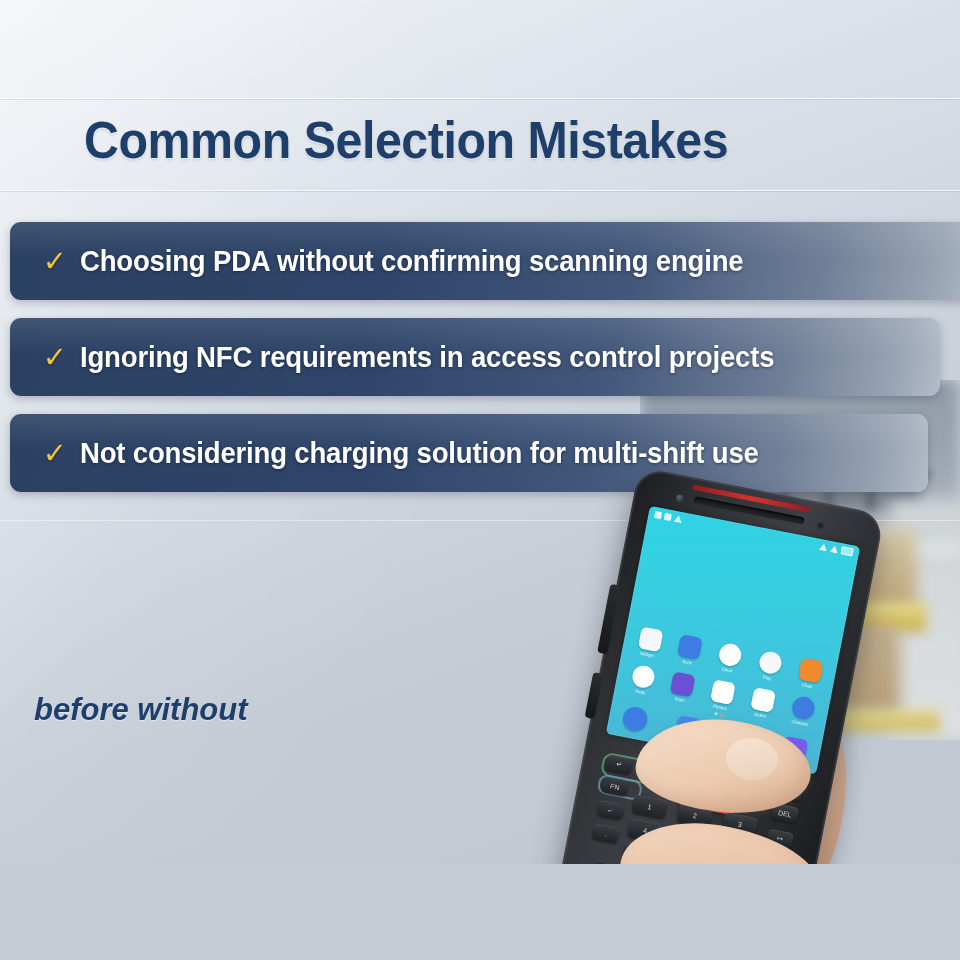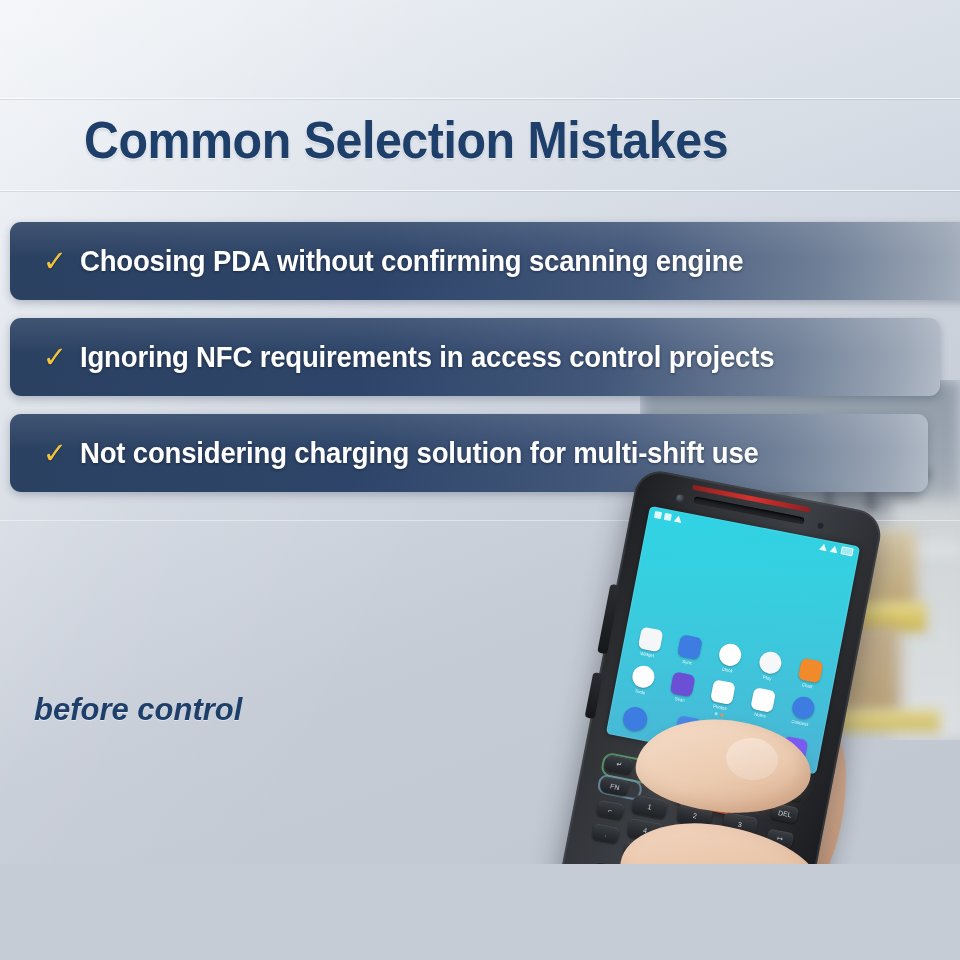--- a/index.html
+++ b/index.html
@@ -277,21 +277,21 @@
   </div>
 
   <div class="bar" id="bar3">
     <div class="fill"></div>
     <div class="gloss"></div>
     <span class="check">✓</span>
     <span class="txt">Not considering charging solution for multi-shift use</span>
   </div>
 
   <div class="caption">
-    <div>before control</div>
+    <div>before without</div>
   </div>
 
   <div class="hand">
     <div class="palm"></div>
     <div class="finger f1"></div>
     <div class="finger f2"></div>
     <div class="finger f3"></div>
     <div class="finger f4"></div>
   </div>
 

